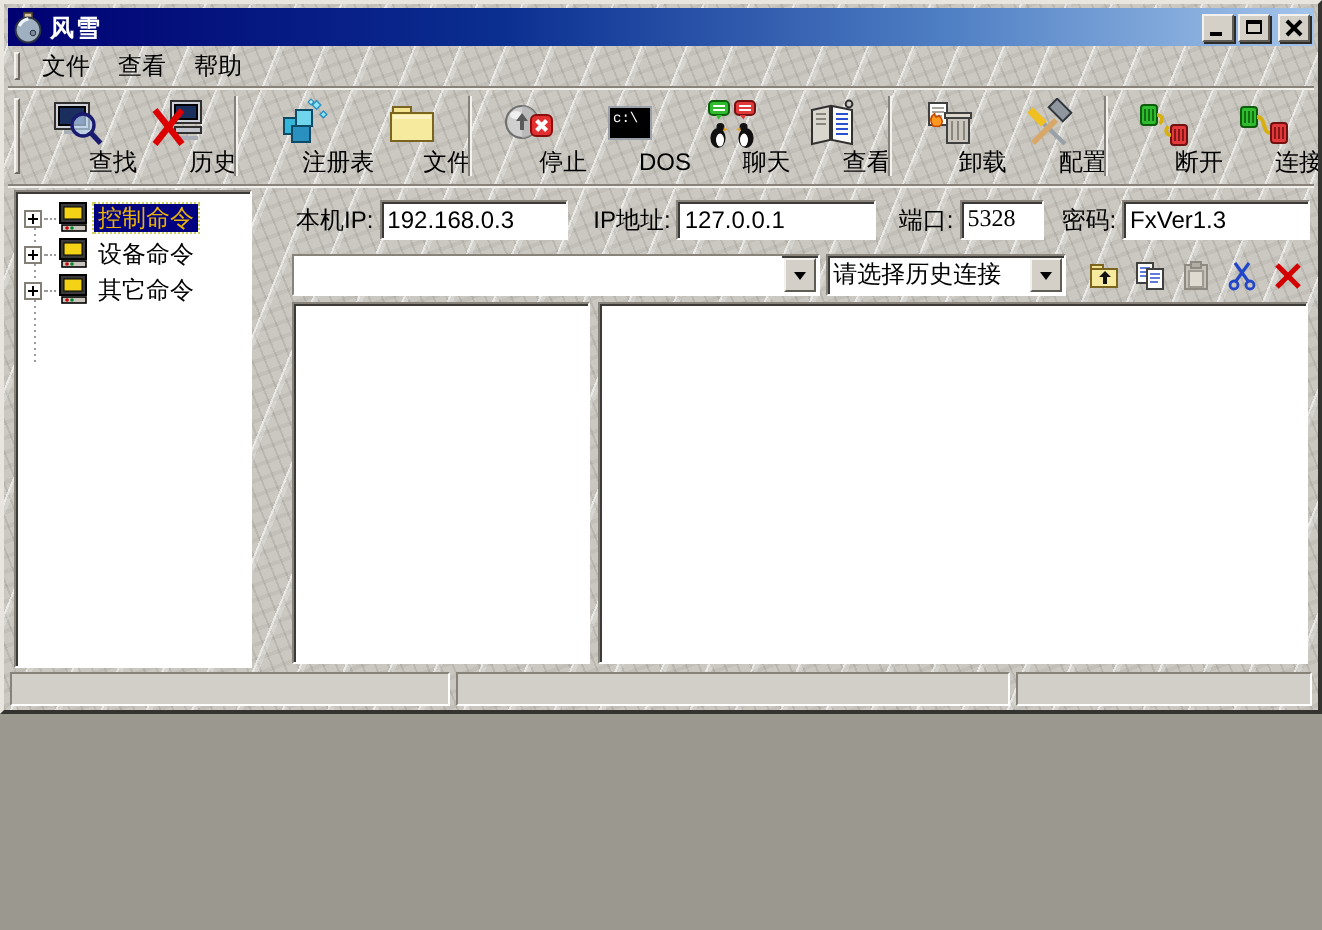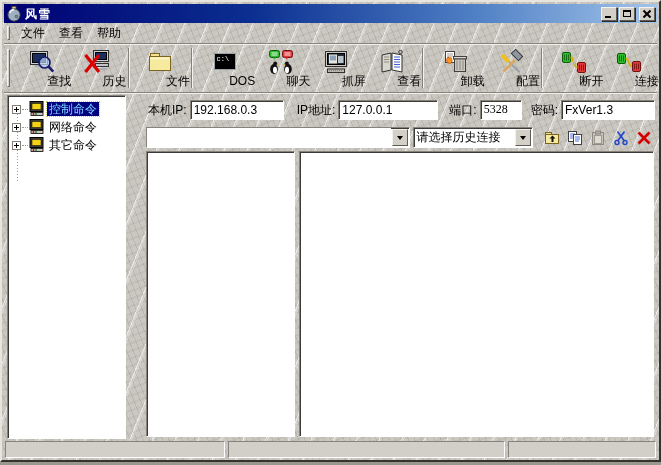--- a/index.html
+++ b/index.html
@@ -1,20 +1,20 @@
 <!DOCTYPE html>
 <html><head>
 <meta charset="utf-8">
 <style>
   html,body{margin:0;padding:0;background:#9b9890;}
   *{box-sizing:border-box;}
   body{font-family:"Liberation Sans","DejaVu Sans",sans-serif;font-size:12px;color:#000;}
 
   .window{
-    width:661px;height:462px;display:flex;flex-direction:column;
+    width:661px;height:357px;display:flex;flex-direction:column;
     border:2px solid;border-color:#e8e5df #35332f #35332f #e8e5df;
     padding:2px;position:relative;overflow:hidden;
   }
   .texture{
     background-color:#cbc8c1;
     background-image:
       repeating-linear-gradient(112deg, rgba(255,255,255,0) 0 9px, rgba(255,255,255,.6) 9px 10px, rgba(255,255,255,.22) 10px 12px, rgba(255,255,255,0) 12px 21px),
       repeating-linear-gradient(68deg, rgba(102,99,92,.16) 0 1px, rgba(0,0,0,0) 1px 6px),
       repeating-linear-gradient(160deg, rgba(130,127,120,.12) 0 2px, rgba(0,0,0,0) 2px 7px);
   }
@@ -68,21 +68,21 @@
   .tree-inner{position:relative;}
   .tree-inner::before{content:"";position:absolute;left:9px;top:8px;width:1px;height:74px;
     background-image:repeating-linear-gradient(180deg,#9a9a9a 0 1px,transparent 1px 3px);}
   .tree-item{display:flex;align-items:center;height:18px;padding-left:4px;position:relative;}
   .plusbox{width:9px;height:9px;background:#fff;border:1px solid #848078;position:relative;flex:none;}
   .plusbox::before{content:"";position:absolute;left:1px;right:1px;top:3px;height:1px;background:#000;}
   .plusbox::after{content:"";position:absolute;top:1px;bottom:1px;left:3px;width:1px;background:#000;}
   .tree-dash{width:6px;border-top:1px dotted #9a9a9a;margin:0 1px;flex:none;}
   .tree-cicon{flex:none;margin-right:2px;}
   .tree-label{padding:1px 2px;line-height:1;white-space:nowrap;}
-  .tree-item.selected .tree-label{background:#000080;color:#7dd3fc;outline:1px dotted #cfcf60;}
+  .tree-item.selected .tree-label{background:#000080;color:#eab308;outline:1px dotted #cfcf60;}
 
   .rightcol{flex:1;min-width:0;display:flex;flex-direction:column;margin-left:20px;}
 
   
   .fieldsrow{height:29px;flex:none;display:flex;align-items:center;}
   .fld-label{white-space:nowrap;line-height:1;}
   .fld{height:20px;padding:1px 3px;font-size:12px;font-family:"Liberation Sans","DejaVu Sans",sans-serif;
     border:1px solid;border-color:#87837b #fff #fff #87837b;box-shadow:inset 1px 1px 0 #3c3a36;
     background:#fff;outline:none;margin-left:3px;}
 
@@ -165,32 +165,56 @@
         <rect x="11.5" y="14.5" width="13" height="3" fill="#c0c3c9" stroke="#303030"></rect>
         <rect x="14" y="19" width="9" height="2" fill="#a9aeb6"></rect>
         <line x1="1.5" y1="6" x2="15" y2="23" stroke="#dc0000" stroke-width="3.2"></line>
         <line x1="15" y1="6" x2="1.5" y2="23" stroke="#dc0000" stroke-width="3.2"></line>
       </svg>
       <span class="tlabel">历史</span>
     </div>
 
     <div class="tsep"></div>
 
+    <div class="tbtn">
+      <svg class="ticon" width="26" height="26" viewBox="0 0 26 26">
+        <g stroke="#0c4a66" stroke-width="1">
+          <rect x="3" y="10" width="8" height="8" fill="#35b6d9"></rect>
+          <rect x="9" y="6" width="8" height="8" fill="#6fd4ec"></rect>
+          <rect x="7" y="14" width="9" height="8" fill="#2a90c0"></rect>
+        </g>
+        <rect x="17.8" y="2" width="3" height="3" fill="#8fe4f6" stroke="#2a90c0" stroke-width="0.7" transform="rotate(45 19.3 3.5)"></rect>
+        <rect x="21.5" y="7" width="2.4" height="2.4" fill="#8fe4f6" stroke="#2a90c0" stroke-width="0.7" transform="rotate(45 22.7 8.2)"></rect>
+        <rect x="15.5" y="1" width="2" height="2" fill="#bff0fa" stroke="#2a90c0" stroke-width="0.6" transform="rotate(45 16.5 2)"></rect>
+      </svg>
+      <span class="tlabel">注册表</span>
+    </div>
 
     <div class="tbtn">
       <svg class="ticon" width="26" height="26" viewBox="0 0 26 26">
         <rect x="3.5" y="4.5" width="9" height="5" fill="#f2e48e" stroke="#7a6420"></rect>
         <rect x="2.5" y="7.5" width="21" height="14" fill="#f6ea9e" stroke="#7a6420"></rect>
         <rect x="3.5" y="8.5" width="19" height="2" fill="#faf2c0"></rect>
       </svg>
       <span class="tlabel">文件</span>
     </div>
 
     <div class="tsep"></div>
 
+    <div class="tbtn">
+      <svg class="ticon" width="26" height="26" viewBox="0 0 26 26">
+        <circle cx="10" cy="12" r="8" fill="#cfcfcf" stroke="#6f6f6f"></circle>
+        <path d="M10 4 a8 8 0 0 1 0 16" fill="#b0b0b0" opacity="0.7"></path>
+        <ellipse cx="7" cy="8.5" rx="3" ry="2" fill="#efefef"></ellipse>
+        <path d="M10 7.5 l3 4 h-2 v4.5 h-2 v-4.5 h-2 z" fill="#5a5a5a"></path>
+        <rect x="14.5" y="8.5" width="10.5" height="10.5" rx="2.5" fill="#e23030" stroke="#8c0c0c"></rect>
+        <path d="M17.3 11.3 l5 5 M22.3 11.3 l-5 5" stroke="#fff" stroke-width="2.1"></path>
+      </svg>
+      <span class="tlabel">停止</span>
+    </div>
 
     <div class="tbtn">
       <svg class="ticon" width="26" height="26" viewBox="0 0 26 26">
         <rect x="2.5" y="4.5" width="21" height="16" fill="#000" stroke="#9aa0a8"></rect>
         <text x="4.5" y="12" font-size="7" fill="#fff" font-family="'Liberation Mono','DejaVu Sans Mono',monospace">c:\</text>
       </svg>
       <span class="tlabel">DOS</span>
     </div>
 
     <div class="tbtn">
@@ -206,32 +230,20 @@
         <ellipse cx="6" cy="20" rx="3.8" ry="5" fill="#111"></ellipse>
         <ellipse cx="7" cy="21" rx="2" ry="3.2" fill="#fff"></ellipse>
         <circle cx="18.8" cy="14.5" r="2" fill="#111"></circle>
         <path d="M17.2 14.8 l-2.2 .9 2.2 .9 z" fill="#e8a020"></path>
         <ellipse cx="20" cy="20" rx="3.8" ry="5" fill="#111"></ellipse>
         <ellipse cx="19" cy="21" rx="2" ry="3.2" fill="#fff"></ellipse>
       </svg>
       <span class="tlabel">聊天</span>
     </div>
 
-    <div class="tbtn">
-      <svg class="ticon" width="26" height="26" viewBox="0 0 26 26">
-        <rect x="2.5" y="2.5" width="21" height="15" fill="#cdc9c1" stroke="#303030"></rect>
-        <rect x="4.5" y="4.5" width="17" height="11" fill="#232b36" stroke="#000"></rect>
-        <rect x="6" y="5.5" width="8" height="9" fill="#e8e4da"></rect>
-        <rect x="7" y="6.5" width="6" height="5" fill="#8fa3b8"></rect>
-        <rect x="15" y="7" width="5.5" height="7" fill="#b9c4cf"></rect>
-        <rect x="4.5" y="20" width="17" height="3.5" fill="#c0bcb4" stroke="#303030"></rect>
-        <path d="M6 21.7 h14" stroke="#6e6a63" stroke-width="0.8" stroke-dasharray="1 1"></path>
-      </svg>
-      <span class="tlabel">抓屏</span>
-    </div>
 
     <div class="tbtn">
       <svg class="ticon" width="26" height="26" viewBox="0 0 26 26">
         <path d="M3 6 L12 4 L12 21 L3 23 Z" fill="#d9d6cd" stroke="#303030"></path>
         <path d="M23 6 L13 4 L13 21 L23 23 Z" fill="#fbfbf8" stroke="#303030"></path>
         <path d="M15 8 h6 M15 10.5 h6 M15 13 h6 M15 15.5 h6 M15 18 h6" stroke="#2a4fd0" stroke-width="0.9"></path>
         <path d="M5 8 h5 M5 10.5 h5 M5 13 h5" stroke="#8a877f" stroke-width="0.9"></path>
         <circle cx="21.5" cy="3" r="1.7" fill="none" stroke="#303030"></circle>
       </svg>
       <span class="tlabel">查看</span>
@@ -306,21 +318,21 @@
         <div class="tree-item">
           <span class="plusbox"></span>
           <span class="tree-dash"></span>
           <svg class="tree-cicon" width="16" height="16" viewBox="0 0 16 16">
             <rect x="1" y="0.5" width="13" height="10" fill="#3a3a3a" stroke="#000"></rect>
             <rect x="3" y="2.5" width="9" height="6" fill="#f4d316" stroke="#000" stroke-width="0.5"></rect>
             <rect x="2" y="11.5" width="12" height="3" fill="#c9c5bd" stroke="#000" stroke-width="0.8"></rect>
             <circle cx="4.5" cy="13" r="0.9" fill="#d00000"></circle>
               <circle cx="7" cy="13" r="0.9" fill="#008833"></circle>
           </svg>
-          <span class="tree-label">网络命令</span>
+          <span class="tree-label">设备命令</span>
         </div>
         <div class="tree-item">
           <span class="plusbox"></span>
           <span class="tree-dash"></span>
           <svg class="tree-cicon" width="16" height="16" viewBox="0 0 16 16">
             <rect x="1" y="0.5" width="13" height="10" fill="#3a3a3a" stroke="#000"></rect>
             <rect x="3" y="2.5" width="9" height="6" fill="#f4d316" stroke="#000" stroke-width="0.5"></rect>
             <rect x="2" y="11.5" width="12" height="3" fill="#c9c5bd" stroke="#000" stroke-width="0.8"></rect>
             <circle cx="4.5" cy="13" r="0.9" fill="#d00000"></circle>
               <circle cx="7" cy="13" r="0.9" fill="#008833"></circle>

